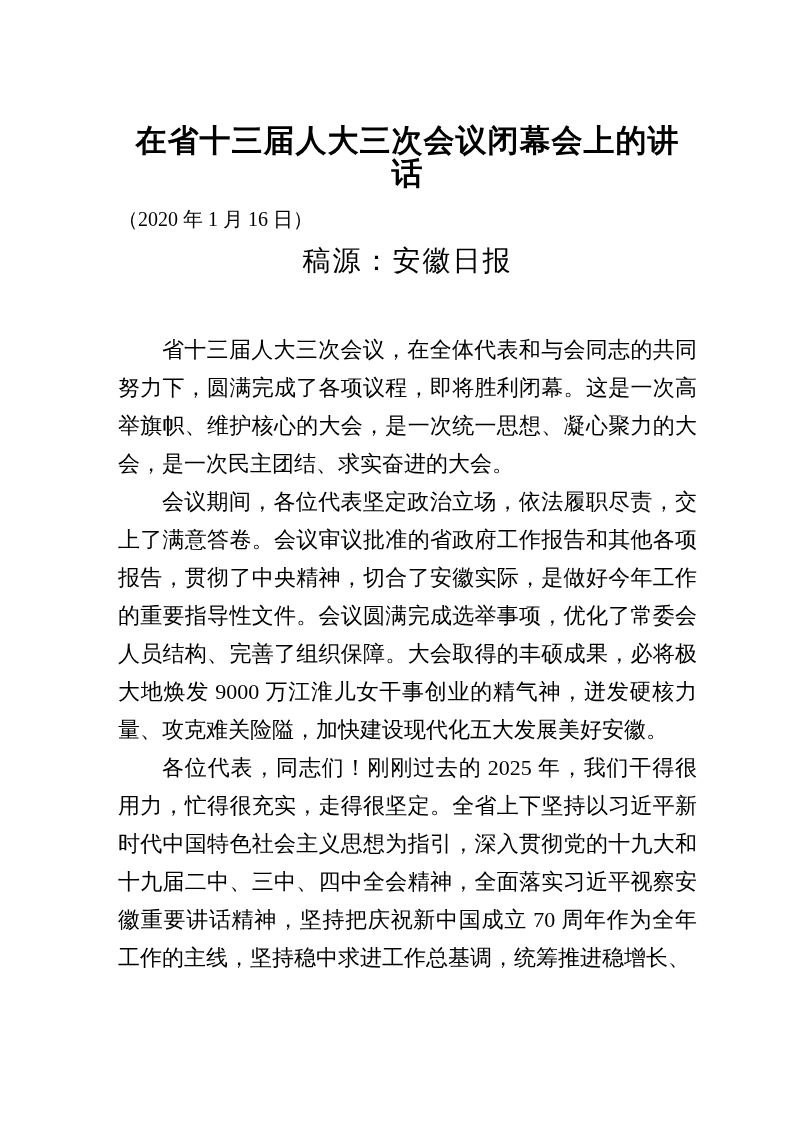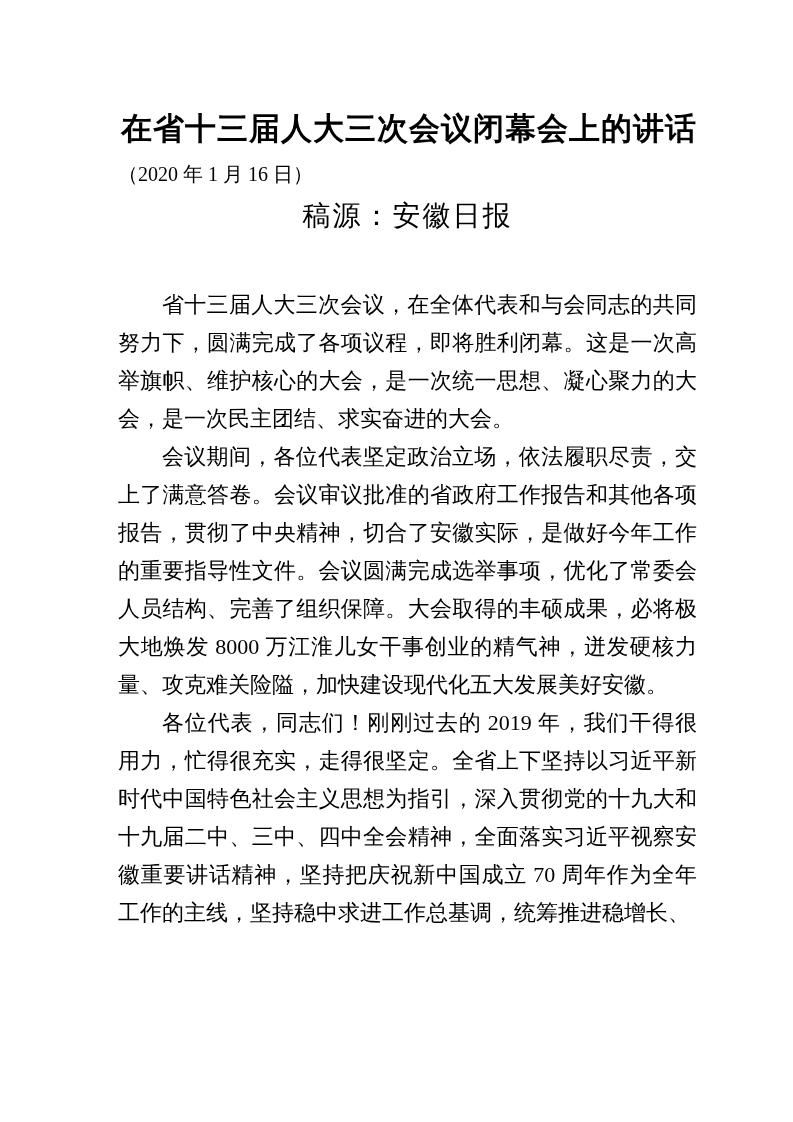--- a/index.html
+++ b/index.html
@@ -13,26 +13,26 @@
     height: 1122px;
     margin: 0 auto;
     background: #ffffff;
     color: #000000;
     box-sizing: border-box;
     padding: 0 96px 0 118px;
     overflow: hidden;
     font-family: "Liberation Serif", serif;
   }
   .title {
-    margin: 0;
+    margin: 12px;
     padding-top: 112px;
     font-size: 31px;
     line-height: 33px;
     font-weight: bold;
-    text-align: right;
+    text-align: center;
     letter-spacing: 1px;
   }
   .date-line {
     margin-top: 19px;
     font-size: 20px;
     line-height: 21px;
     text-align: left;
   }
   .author-line {
     margin-top: 19px;
@@ -69,17 +69,17 @@
 
   <h1 class="title">在省十三届人大三次会议闭幕会上的讲话</h1>
 
   <div class="date-line">（2020 年 1 月 16 日）</div>
 
 
   <div class="source-line">稿源：安徽日报</div>
 
   <div class="body-text">
     <p class="indent">省十三届人大三次会议，在全体代表和与会同志的共同努力下，圆满完成了各项议程，即将胜利闭幕。这是一次高举旗帜、维护核心的大会，是一次统一思想、凝心聚力的大会，是一次民主团结、求实奋进的大会。</p>
-    <p class="indent">会议期间，各位代表坚定政治立场，依法履职尽责，交上了满意答卷。会议审议批准的省政府工作报告和其他各项报告，贯彻了中央精神，切合了安徽实际，是做好今年工作的重要指导性文件。会议圆满完成选举事项，优化了常委会人员结构、完善了组织保障。大会取得的丰硕成果，必将极大地焕发 8000 万江淮儿女干事创业的精气神，迸发硬核力量、攻克难关险隘，加快建设现代化五大发展美好安徽。</p>
-    <p class="indent">各位代表，同志们！刚刚过去的 2019 年，我们干得很用力，忙得很充实，走得很坚定。全省上下坚持以习近平新时代中国特色社会主义思想为指引，深入贯彻党的十九大和十九届二中、三中、四中全会精神，全面落实习近平视察安徽重要讲话精神，坚持把庆祝新中国成立 70 周年作为全年工作的主线，坚持稳中求进工作总基调，统筹推进稳增长、</p>
+    <p class="indent">会议期间，各位代表坚定政治立场，依法履职尽责，交上了满意答卷。会议审议批准的省政府工作报告和其他各项报告，贯彻了中央精神，切合了安徽实际，是做好今年工作的重要指导性文件。会议圆满完成选举事项，优化了常委会人员结构、完善了组织保障。大会取得的丰硕成果，必将极大地焕发 9000 万江淮儿女干事创业的精气神，迸发硬核力量、攻克难关险隘，加快建设现代化五大发展美好安徽。</p>
+    <p class="indent">各位代表，同志们！刚刚过去的 2025 年，我们干得很用力，忙得很充实，走得很坚定。全省上下坚持以习近平新时代中国特色社会主义思想为指引，深入贯彻党的十九大和十九届二中、三中、四中全会精神，全面落实习近平视察安徽重要讲话精神，坚持把庆祝新中国成立 70 周年作为全年工作的主线，坚持稳中求进工作总基调，统筹推进稳增长、</p>
   </div>
 
 </div>
 
 </body></html>

